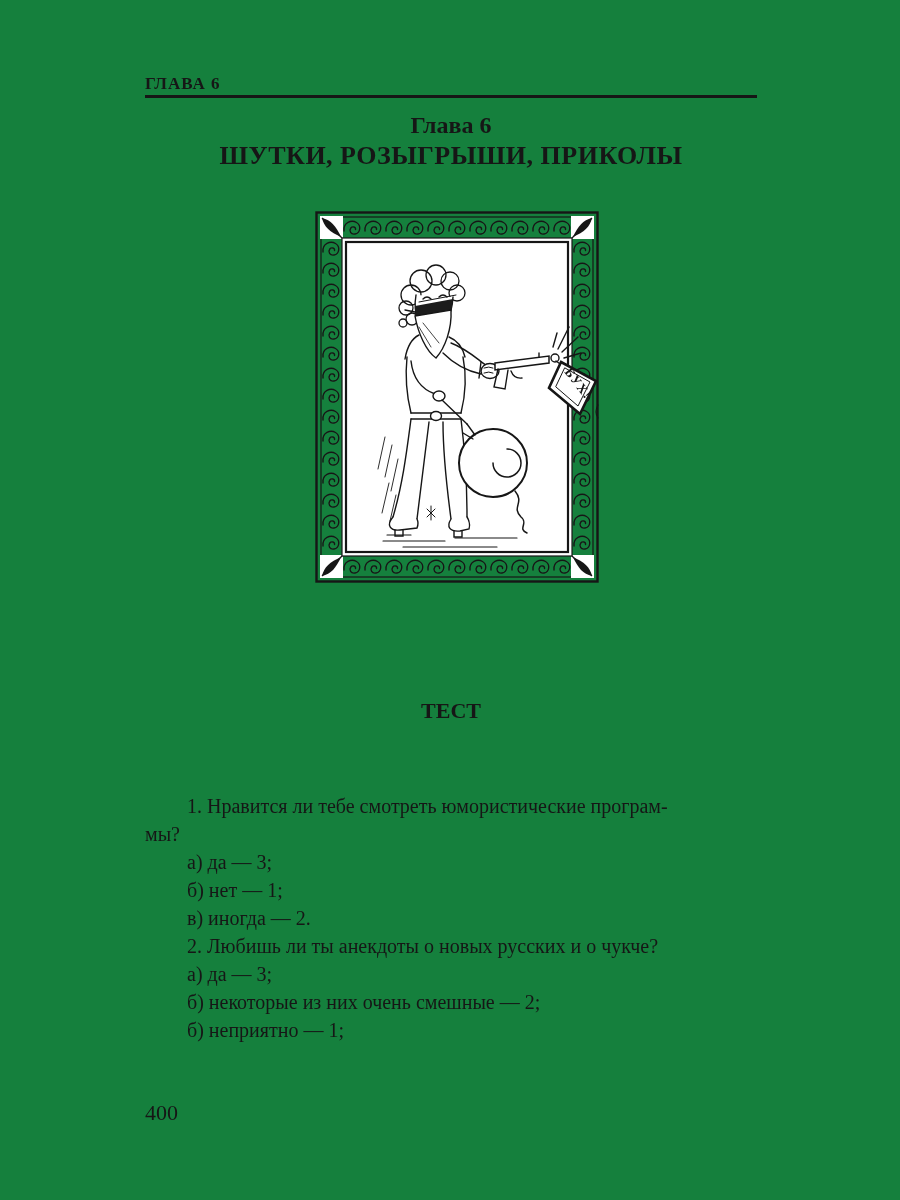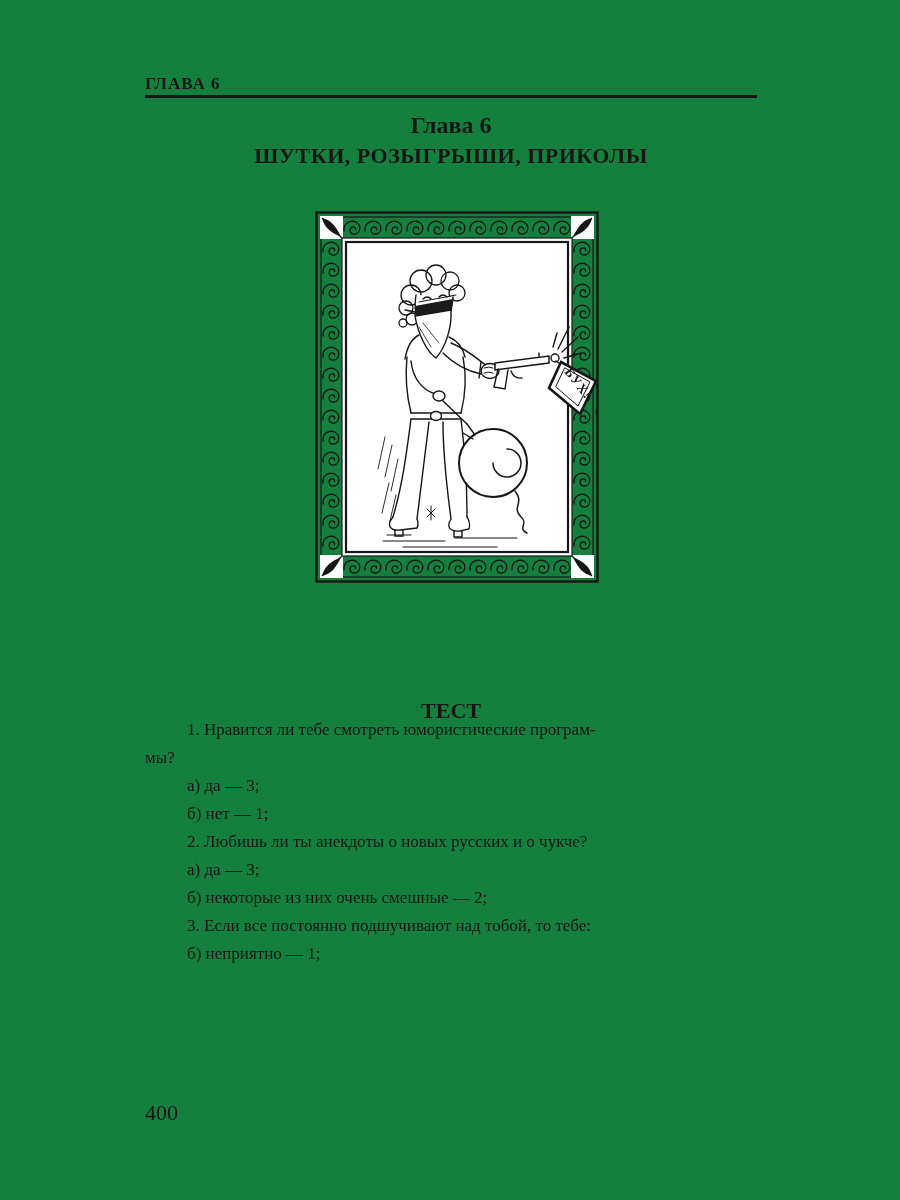--- a/index.html
+++ b/index.html
@@ -17,41 +17,41 @@
   }
   .header-rule{
     position:absolute;left:145px;top:95px;width:612px;height:3px;
     background:#161616;
   }
   .chapter-heading{
     position:absolute;left:145px;top:110px;width:612px;
     text-align:center;font-weight:bold;
   }
   .chapter-label{font-size:24px;line-height:30px;}
-  .chapter-title{font-size:22px;line-height:32px;letter-spacing:0.5px;}
+  .chapter-title{font-size:26px;line-height:32px;letter-spacing:0.5px;}
   .figure{
     position:absolute;left:315px;top:211px;width:284px;height:372px;
   }
   .figure svg{display:block;width:100%;height:100%;}
   .intro{
     position:absolute;left:145px;top:618px;width:612px;margin:0;
     font-size:21.5px;line-height:28px;
     text-align:justify;text-indent:42px;
   }
   .test-heading{
     position:absolute;left:145px;top:697px;width:612px;
     text-align:center;font-weight:bold;font-size:22px;line-height:27px;
   }
   .test-subheading{
     position:absolute;left:145px;top:724px;width:612px;
     text-align:center;font-weight:bold;font-size:22px;line-height:27px;
   }
   .questions{
-    position:absolute;left:145px;top:716px;width:612px;
-    font-size:17px;line-height:28px;
+    position:absolute;left:145px;top:792px;width:612px;
+    font-size:20px;line-height:28px;
   }
   .questions p{margin:0;}
   .questions p.q{text-indent:42px;}
   .questions p.cont{text-indent:0;}
   .page-number{
     position:absolute;left:145px;top:1100px;
     font-size:22px;
   }
 </style>
 </head>
@@ -202,22 +202,22 @@
   </div>
 
 
   <div class="test-heading">ТЕСТ</div>
 
   <div class="questions">
     <p class="q">1. Нравится ли тебе смотреть юмористические програм-</p>
     <p class="cont">мы?</p>
     <p class="q">а) да — 3;</p>
     <p class="q">б) нет — 1;</p>
+    <p class="q">в) иногда — 2.</p>
     <p class="q">2. Любишь ли ты анекдоты о новых русских и о чукче?</p>
     <p class="q">а) да — 3;</p>
     <p class="q">б) некоторые из них очень смешные — 2;</p>
-    <p class="q">3. Если все постоянно подшучивают над тобой, то тебе:</p>
     <p class="q">б) неприятно — 1;</p>
   </div>
 
   <div class="page-number">400</div>
 
 </div>
 
 </body></html>

